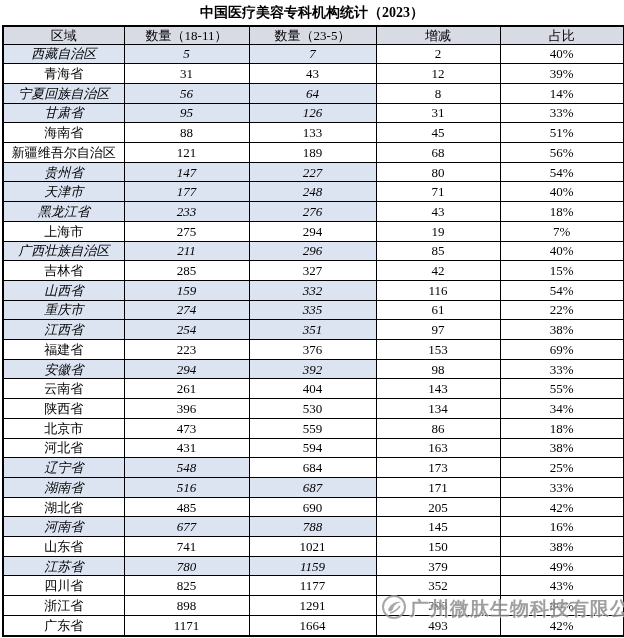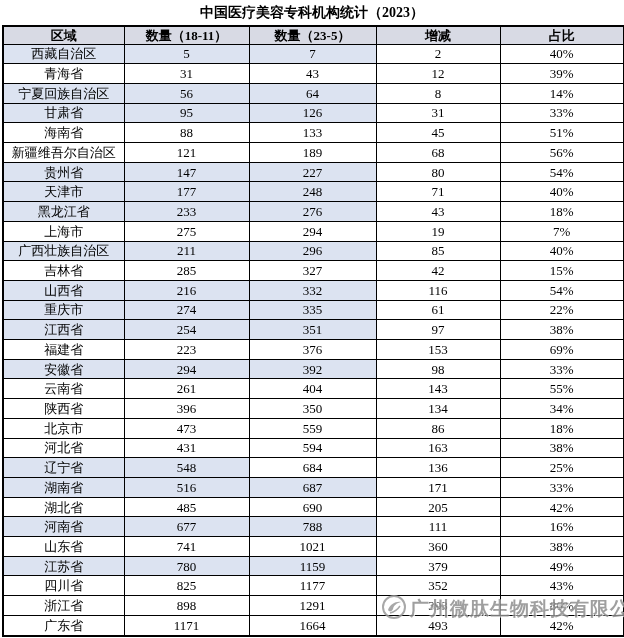--- a/index.html
+++ b/index.html
@@ -21,23 +21,23 @@
     width:621px;height:612px;margin-left:2px;
     border:2px solid var(--border-color);
   }
   table.stats th,table.stats td{
     border:1px solid var(--border-color);
     text-align:center;vertical-align:middle;
     font-size:13px;color:#000;padding:0;line-height:1;
     overflow:hidden;white-space:nowrap;
   }
   table.stats th{
-    background:var(--header-bg);font-weight:bold;height:18px;
-  }
-  td.shaded{background:var(--row-shade);}
+    background:var(--header-bg);font-weight:normal;height:18px;
+  }
+  td.shaded{background:var(--row-shade);font-style:italic;}
   td.gray-text{color:var(--gray-text);}
   .watermark{
     position:absolute;left:381px;top:594px;width:240px;height:30px;
     display:flex;align-items:center;gap:3px;
     pointer-events:none;opacity:0.85;white-space:nowrap;
   }
   .watermark .wm-text{
     font-family:"Liberation Sans","DejaVu Sans",sans-serif;
     font-size:19px;font-weight:bold;letter-spacing:1px;color:#8f8f8f;
     text-shadow:1px 1px 0 rgba(255,255,255,0.9),-1px -1px 0 rgba(255,255,255,0.55);
@@ -147,21 +147,21 @@
         </tr>
         <tr>
           <td>吉林省</td>
           <td>285</td>
           <td>327</td>
           <td>42</td>
           <td>15%</td>
         </tr>
         <tr>
           <td class="shaded">山西省</td>
-          <td class="shaded">216</td>
+          <td class="shaded">159</td>
           <td class="shaded">332</td>
           <td>116</td>
           <td>54%</td>
         </tr>
         <tr>
           <td class="shaded">重庆市</td>
           <td class="shaded">274</td>
           <td class="shaded">335</td>
           <td>61</td>
           <td>22%</td>
@@ -190,21 +190,21 @@
         <tr>
           <td>云南省</td>
           <td>261</td>
           <td>404</td>
           <td>143</td>
           <td>55%</td>
         </tr>
         <tr>
           <td>陕西省</td>
           <td>396</td>
-          <td>350</td>
+          <td>530</td>
           <td>134</td>
           <td>34%</td>
         </tr>
         <tr>
           <td>北京市</td>
           <td>473</td>
           <td>559</td>
           <td>86</td>
           <td>18%</td>
         </tr>
@@ -212,49 +212,49 @@
           <td>河北省</td>
           <td>431</td>
           <td class="gray-text">594</td>
           <td>163</td>
           <td>38%</td>
         </tr>
         <tr>
           <td class="shaded">辽宁省</td>
           <td class="shaded">548</td>
           <td class="gray-text">684</td>
-          <td>136</td>
+          <td>173</td>
           <td>25%</td>
         </tr>
         <tr>
           <td class="shaded">湖南省</td>
           <td class="shaded">516</td>
           <td class="shaded">687</td>
           <td>171</td>
           <td>33%</td>
         </tr>
         <tr>
           <td>湖北省</td>
           <td>485</td>
           <td>690</td>
           <td>205</td>
           <td>42%</td>
         </tr>
         <tr>
           <td class="shaded">河南省</td>
           <td class="shaded">677</td>
           <td class="shaded">788</td>
-          <td>111</td>
+          <td>145</td>
           <td>16%</td>
         </tr>
         <tr>
           <td>山东省</td>
           <td>741</td>
           <td>1021</td>
-          <td>360</td>
+          <td>150</td>
           <td>38%</td>
         </tr>
         <tr>
           <td class="shaded">江苏省</td>
           <td class="shaded">780</td>
           <td class="shaded">1159</td>
           <td>379</td>
           <td>49%</td>
         </tr>
         <tr>

